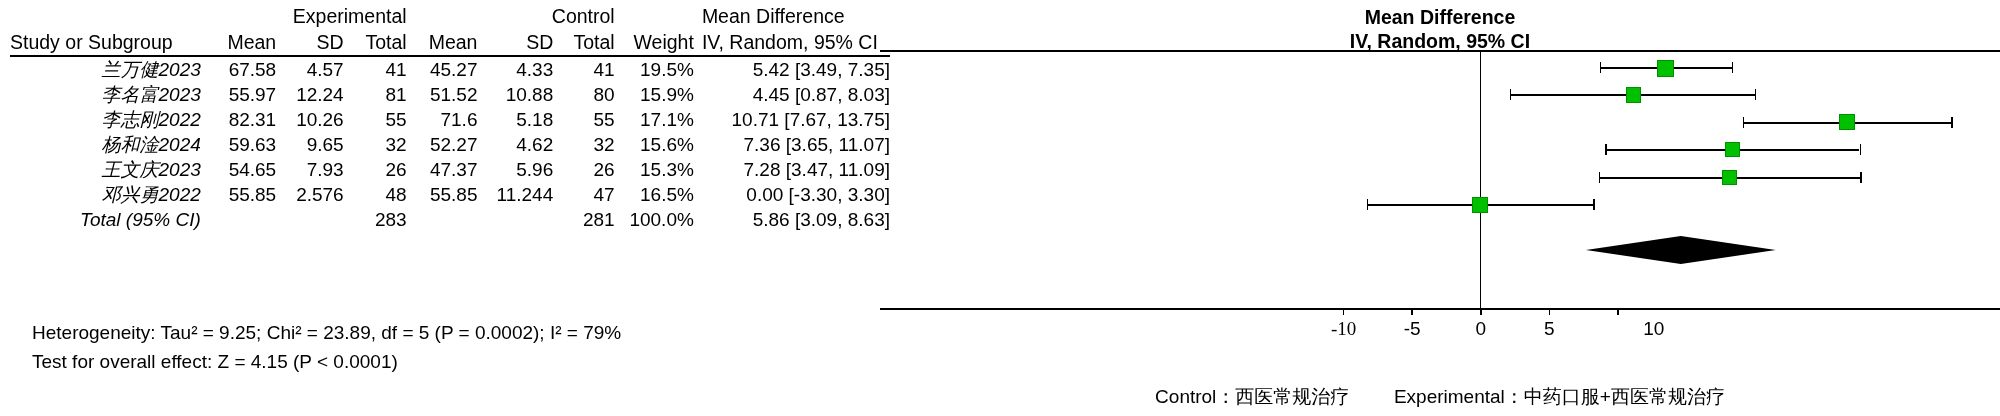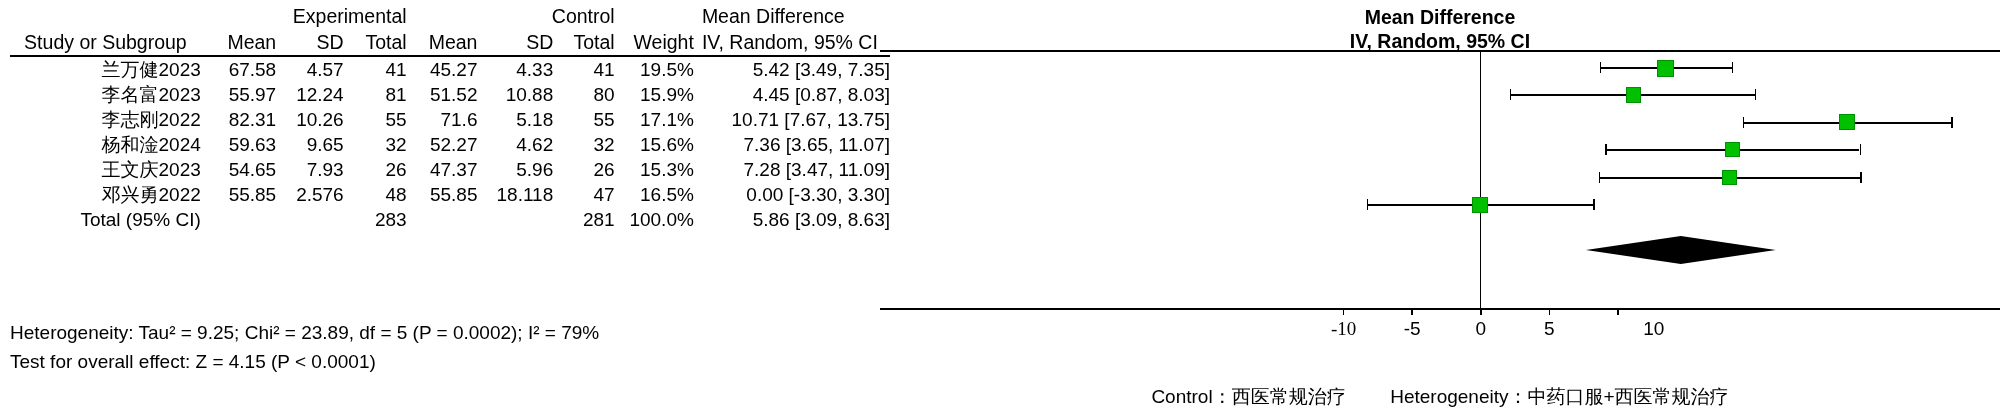--- a/index.html
+++ b/index.html
@@ -50,33 +50,33 @@
   }
   .c-study { text-align: left; width: 200px; }
   .c-mean1 { width: 84px; }
   .c-sd1   { width: 74px; }
   .c-tot1  { width: 70px; }
   .c-mean2 { width: 78px; }
   .c-sd2   { width: 82px; }
   .c-tot2  { width: 68px; }
   .c-wt    { width: 84px; }
   .c-md    { width: 200px; text-align: right; padding-right: 6px;}
-  .col-head th.c-study { text-align: center; }
+  .col-head th.c-study { text-align: left; }
   .col-head th.c-md { text-align: left; padding-left: 8px; }
   .grp-head th.c-md { text-align: left; padding-left: 8px;}
-  td.c-study { text-align: left; }
+  td.c-study { text-align: left; font-style: italic; }
   .row-total td { font-weight: bold; padding-top: 20px; }
   .foot {
     position: absolute;
     left: 10px;
     top: 318px;
     font-size: 19px;
     line-height: 1.55;
   }
-  .foot div { white-space: nowrap; }
+  .foot div { white-space: nowrap; margin-left: 22px; }
 
   
   .plot {
     position: absolute;
     left: 880px;
     top: 0;
     width: 1120px;
     height: 416px;
   }
   .plot-title {
@@ -224,21 +224,21 @@
           <td class="c-tot2">26</td>
           <td class="c-wt">15.3%</td>
           <td class="c-md">7.28 [3.47, 11.09]</td>
         </tr>
         <tr>
           <td class="c-study">邓兴勇2022</td>
           <td class="c-mean1">55.85</td>
           <td class="c-sd1">2.576</td>
           <td class="c-tot1">48</td>
           <td class="c-mean2">55.85</td>
-          <td class="c-sd2">18.118</td>
+          <td class="c-sd2">11.244</td>
           <td class="c-tot2">47</td>
           <td class="c-wt">16.5%</td>
           <td class="c-md">0.00 [-3.30, 3.30]</td>
         </tr>
         <tr class="row-total">
           <td class="c-study">Total (95% CI)</td>
           <td class="c-mean1"></td>
           <td class="c-sd1"></td>
           <td class="c-tot1">283</td>
           <td class="c-mean2"></td>
@@ -306,17 +306,17 @@
     <div class="tick" style="left:737.1px; top:308px;"></div>
     <div class="tick-label" style="left:463.6px; top:318px;font-family:Liberation Serif, serif;">-10</div>
     <div class="tick-label" style="left:532.1px; top:318px;">-5</div>
     <div class="tick-label" style="left:600.7px; top:318px;">0</div>
     <div class="tick-label" style="left:669.3px; top:318px;">5</div>
     <div class="tick-label" style="left:737.8px; top:318px;margin-left:36px;">10</div>
 
     <div class="axis-caption">
       <span>Control：西医常规治疗</span>
       <span style="display:inline-block; width:34px;"></span>
-      <span>Heterogeneity：中药口服+西医常规治疗</span>
+      <span>Experimental：中药口服+西医常规治疗</span>
     </div>
 
   </div>
 </div>
 
 </body></html>

